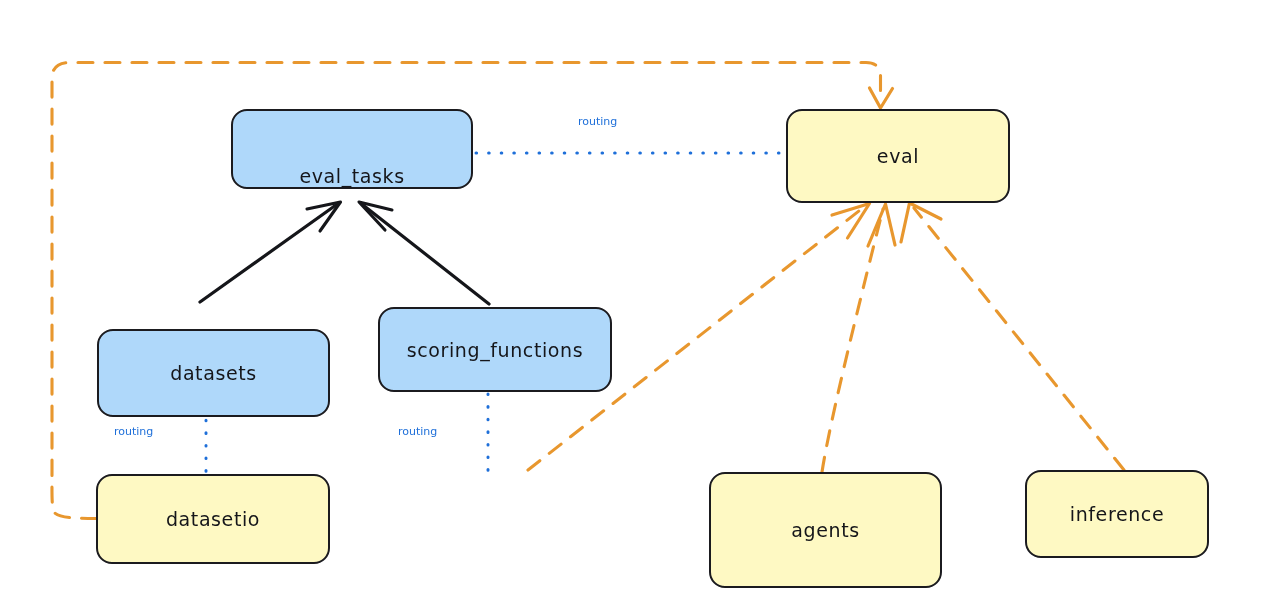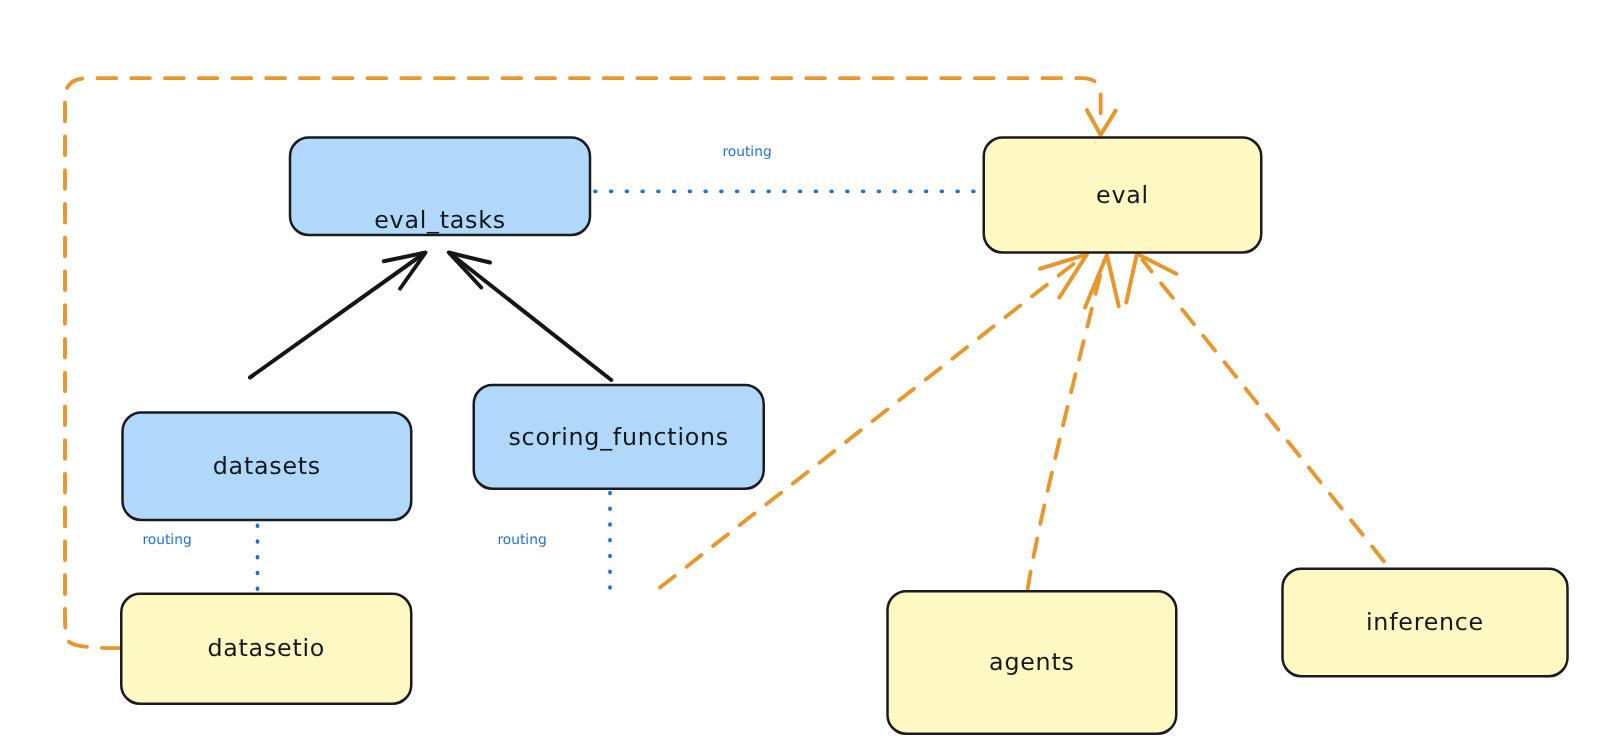--- a/index.html
+++ b/index.html
@@ -131,21 +131,21 @@
 
   <div class="node blue" style="left:378px; top:307px; width:234px; height:85px;">
     <span class="node-label">scoring_functions</span>
   </div>
 
 
   <div class="node green" style="left:709px; top:472px; width:233px; height:116px;">
     <span class="node-label">agents</span>
   </div>
 
-  <div class="node green" style="left:1025px; top:454px; width:230px; height:88px;">
+  <div class="node green" style="left:1025px; top:470px; width:184px; height:88px;">
     <span class="node-label">inference</span>
   </div>
 
   <div class="edge-label" style="left:578px; top:115px;">routing</div>
 
   <div class="edge-label" style="left:114px; top:425px;">routing</div>
 
   <div class="edge-label" style="left:398px; top:425px;">routing</div>
 
 </div>

